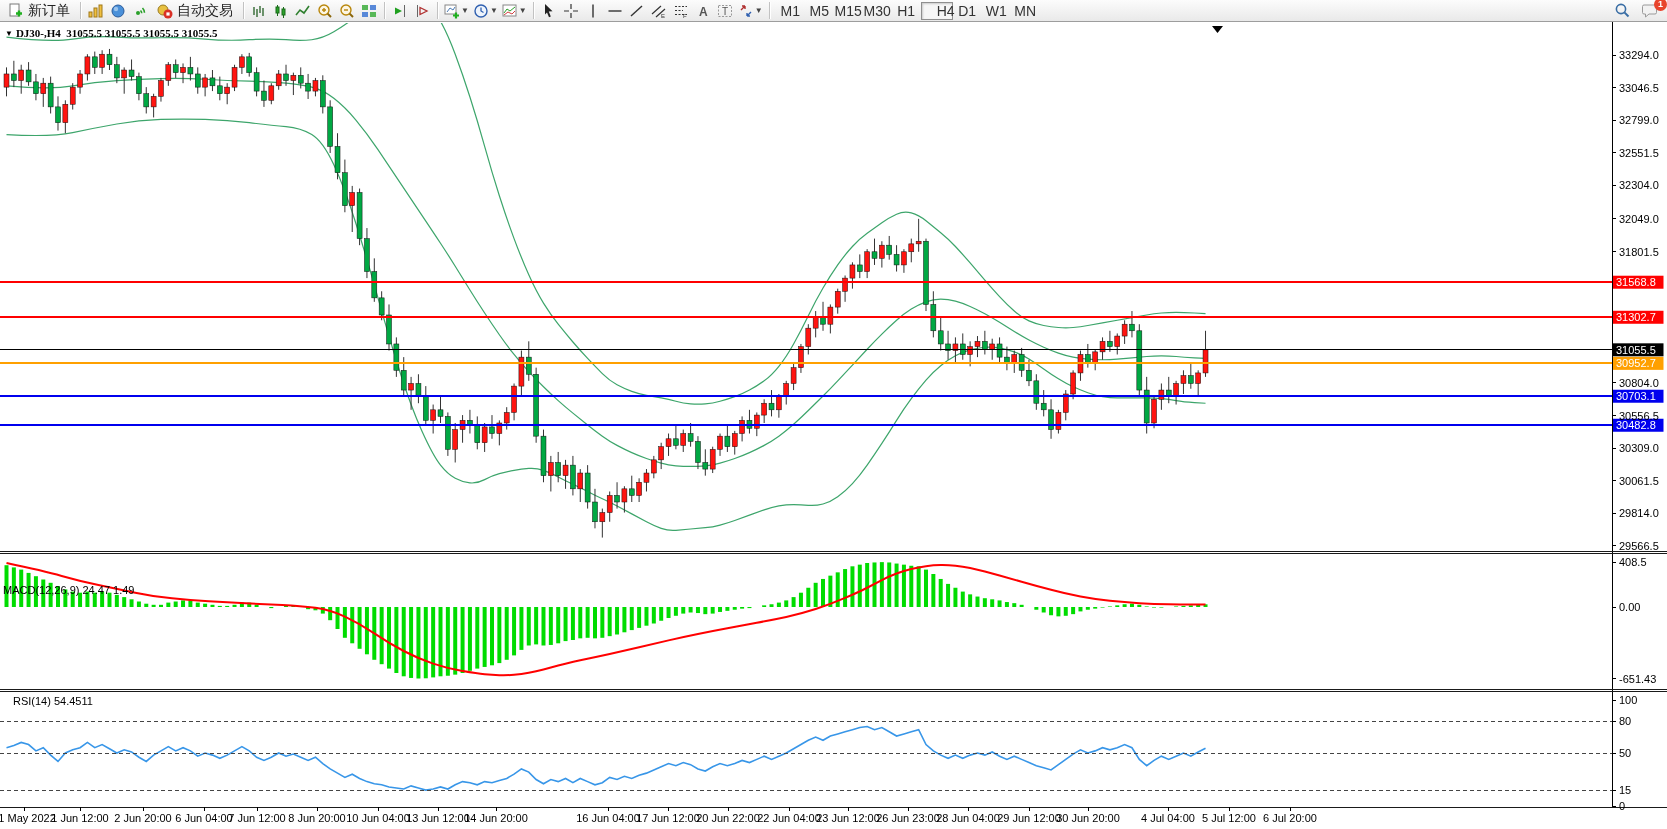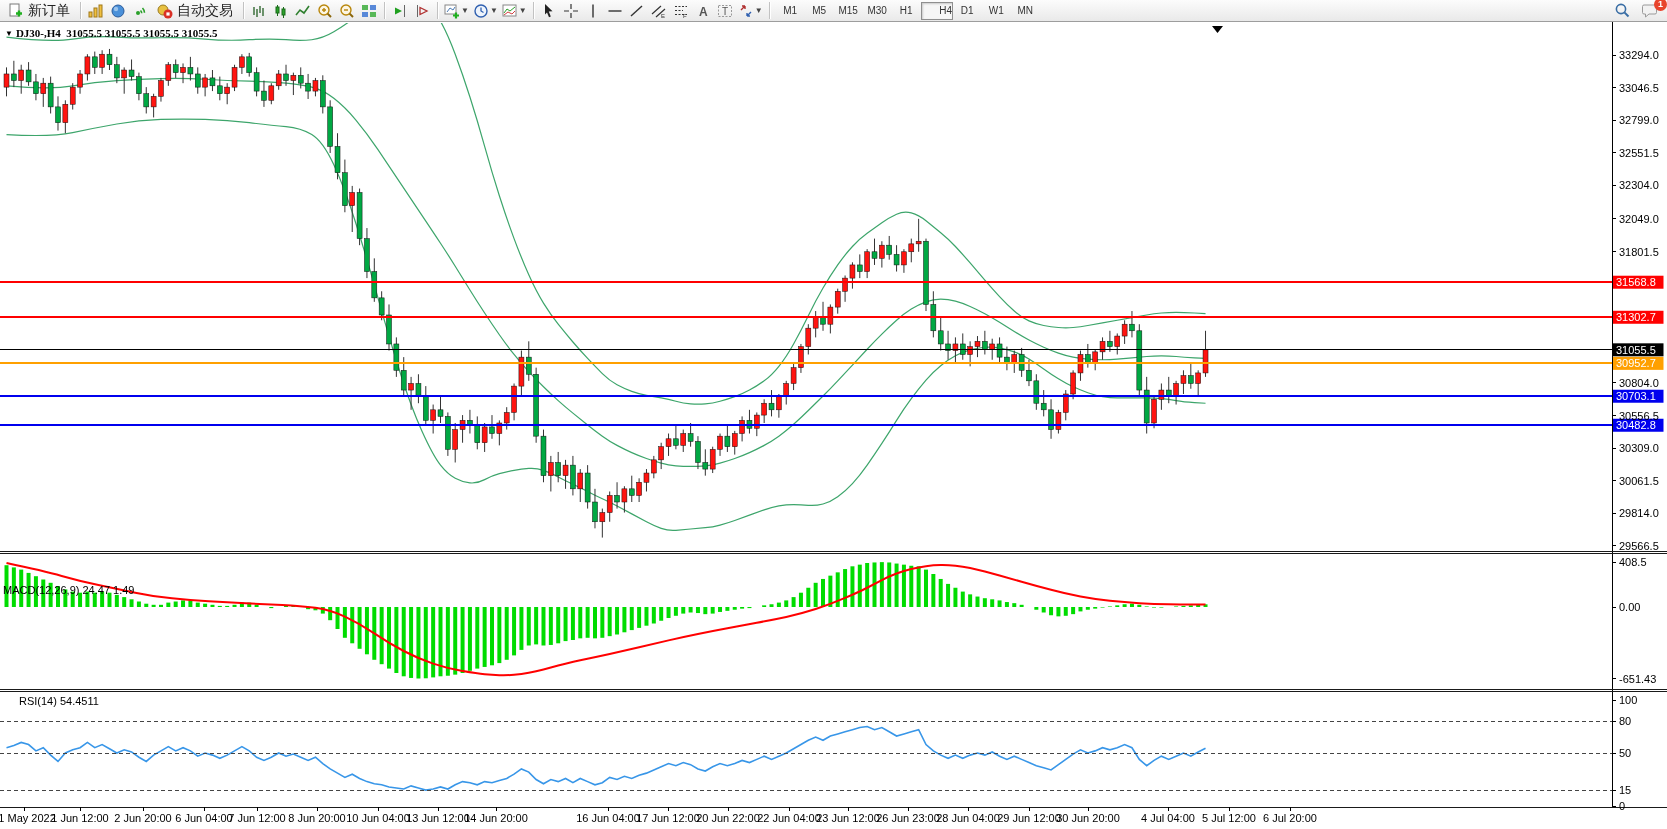--- a/index.html
+++ b/index.html
@@ -10,31 +10,31 @@
   #toolbar{position:absolute;left:0;top:0;width:100%;height:22px;box-sizing:border-box;
            display:flex;align-items:center;padding-left:2px;
            background:linear-gradient(#fcfcfc,#e9e9e9);border-bottom:1px solid #9d9d9d;z-index:10;}
   .tb{height:20px;min-width:22px;display:inline-flex;align-items:center;justify-content:center;
       border:1px solid transparent;background:transparent;padding:0 1px;cursor:default;}
   .tb svg{display:block;}
   .btn-text{padding:0 5px;gap:4px;font-size:14px;color:#222;white-space:nowrap;}
   .tsep{width:1px;height:17px;background:#c2c2c2;margin:0 4px;box-shadow:1px 0 0 #ffffff;flex:none;}
   .caret{font-size:8px;color:#444;margin-left:1px;}
   #tf-group{display:flex;align-items:center;margin-left:2px;}
-  .tfb{height:18px;width:29px;font-size:10px;color:#333;display:inline-flex;align-items:center;
+  .tfb{height:18px;width:29px;font-size:14px;color:#333;display:inline-flex;align-items:center;
        justify-content:center;border:1px solid transparent;background:transparent;}
   .tfb.active{border:1px solid #8f8f8f;background:#f6f6f6;box-shadow:inset 1px 1px 2px rgba(0,0,0,.18);padding-left:24px;}
   .tb-right{margin-left:auto;display:flex;align-items:center;margin-right:6px;gap:6px;}
   #notif-badge{position:absolute;top:-4px;right:-7px;background:#e8442c;color:#fff;font-size:9px;
        font-weight:bold;border-radius:8px;min-width:13px;height:13px;line-height:13px;text-align:center;}
   .overlay-label{position:absolute;font-size:11px;color:#000;white-space:pre;z-index:5;}
   #symbol-line{left:5px;top:27px;font-weight:bold;font-family:Liberation Serif, serif;}
   #symbol-line .tri{font-size:8px;vertical-align:1px;margin-right:3px;}
   #macd-label{left:3px;top:556px;margin-top:28px;}
-  #rsi-label{left:19px;top:695px;}
+  #rsi-label{left:13px;top:695px;}
   .panel-hit{position:absolute;z-index:4;}
 </style>
 </head>
 <body>
 
 <svg id="chart-svg" width="1667" height="829">
     <rect x="0" y="0" width="1667" height="829" fill="#ffffff"></rect>
     <defs>
       <clipPath id="cm">
         <rect x="0" y="23" width="1612" height="527"></rect>

